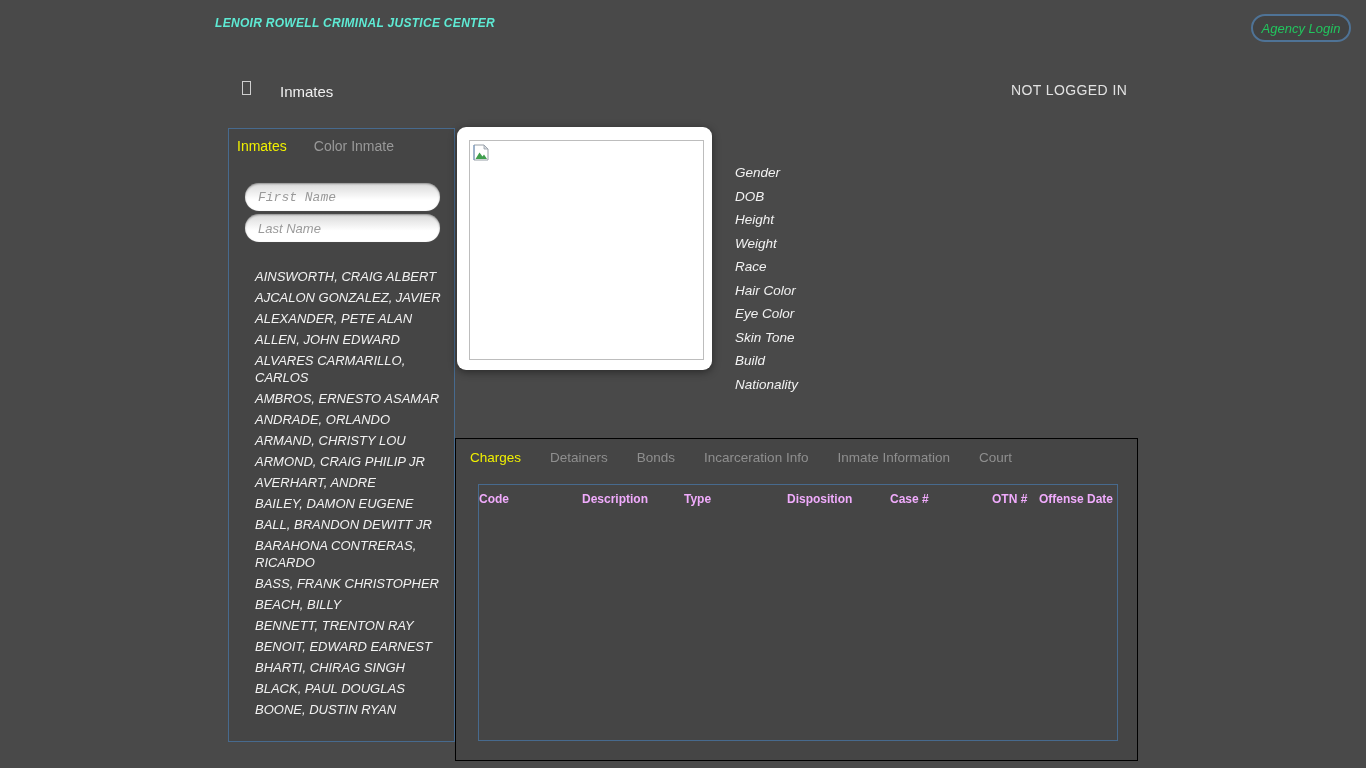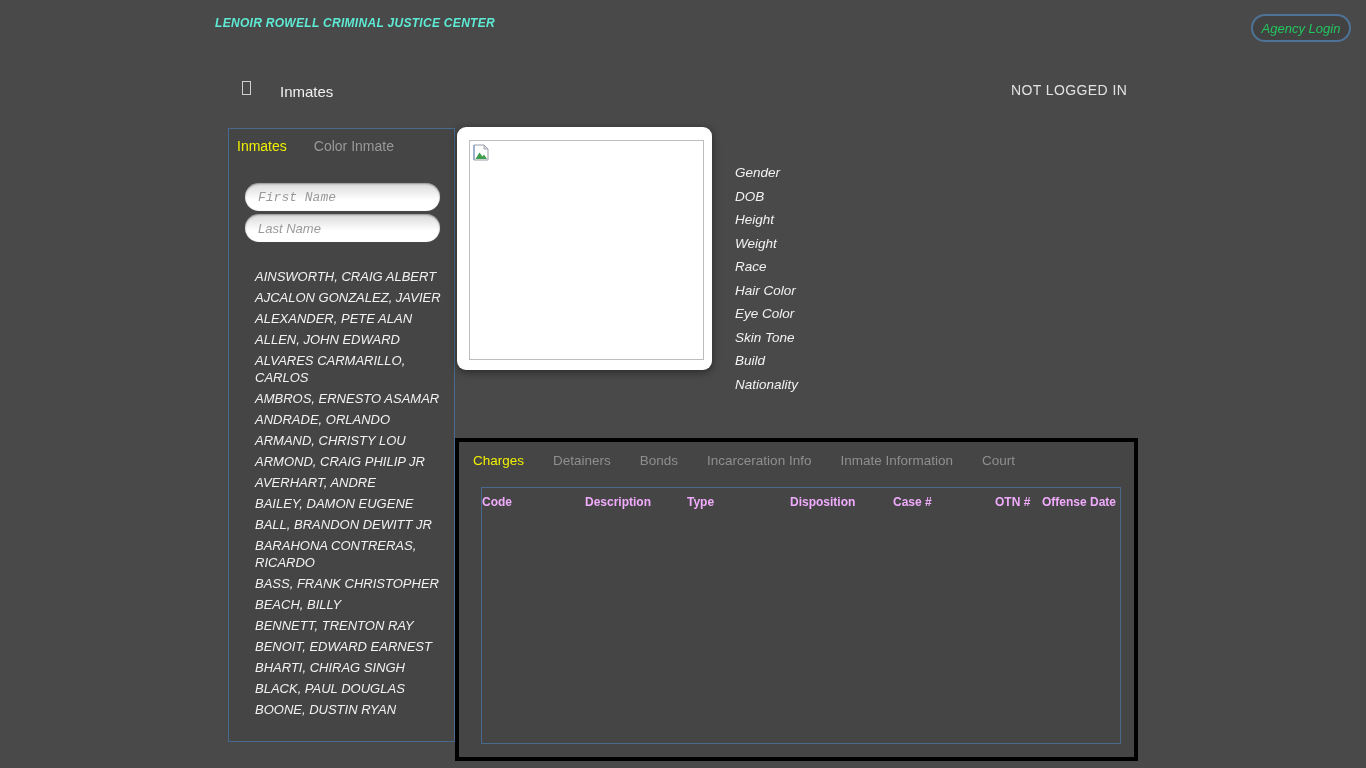--- a/index.html
+++ b/index.html
@@ -68,21 +68,21 @@
   }
   .broken-img { position:absolute; left:2px; top:2px; }
   
   .profile-fields { position:absolute; left:735px; top:161px; }
   .profile-fields .pfield {
     font-size:13.5px; font-style:italic; color:#f2f2f2; line-height:23.5px;
   }
   
   .details-panel {
     position:absolute; left:455px; top:438px; width:683px; height:323px;
-    border:4px solid #000000; box-sizing:border-box; background:rgba(0,0,0,0.05);
+    border:1px solid #000000; box-sizing:border-box; background:rgba(0,0,0,0.05);
   }
   .detail-tabs { position:absolute; left:14px; top:11px; display:flex; gap:29px; font-size:13.5px; }
   .detail-tabs .dtab { color:#8f8f8f; cursor:pointer; white-space:nowrap; }
   .detail-tabs .dtab.active { color:#f0f000; }
   .table-box {
     position:absolute; left:22px; top:45px; width:640px; height:257px;
     border:1px solid #476a8e; box-sizing:border-box;
   }
   .charge-header {
     display:grid; grid-template-columns:103px 102px 103px 103px 102px 47px 78px;

